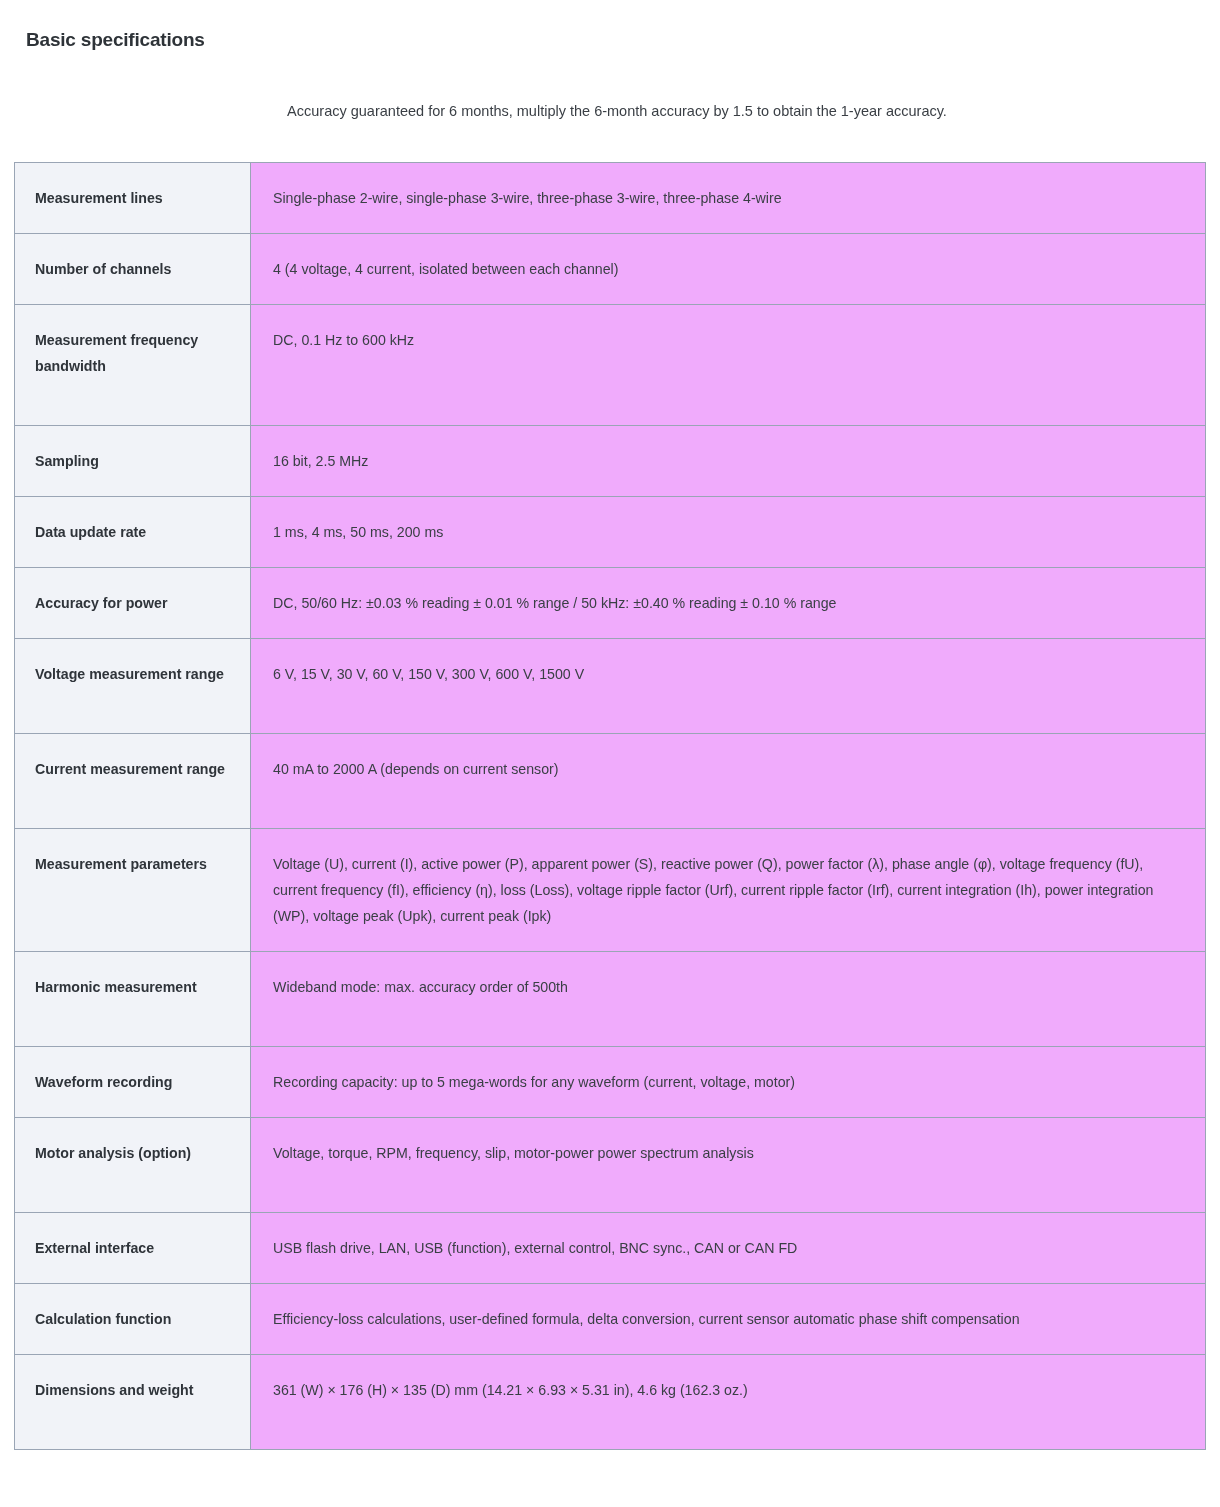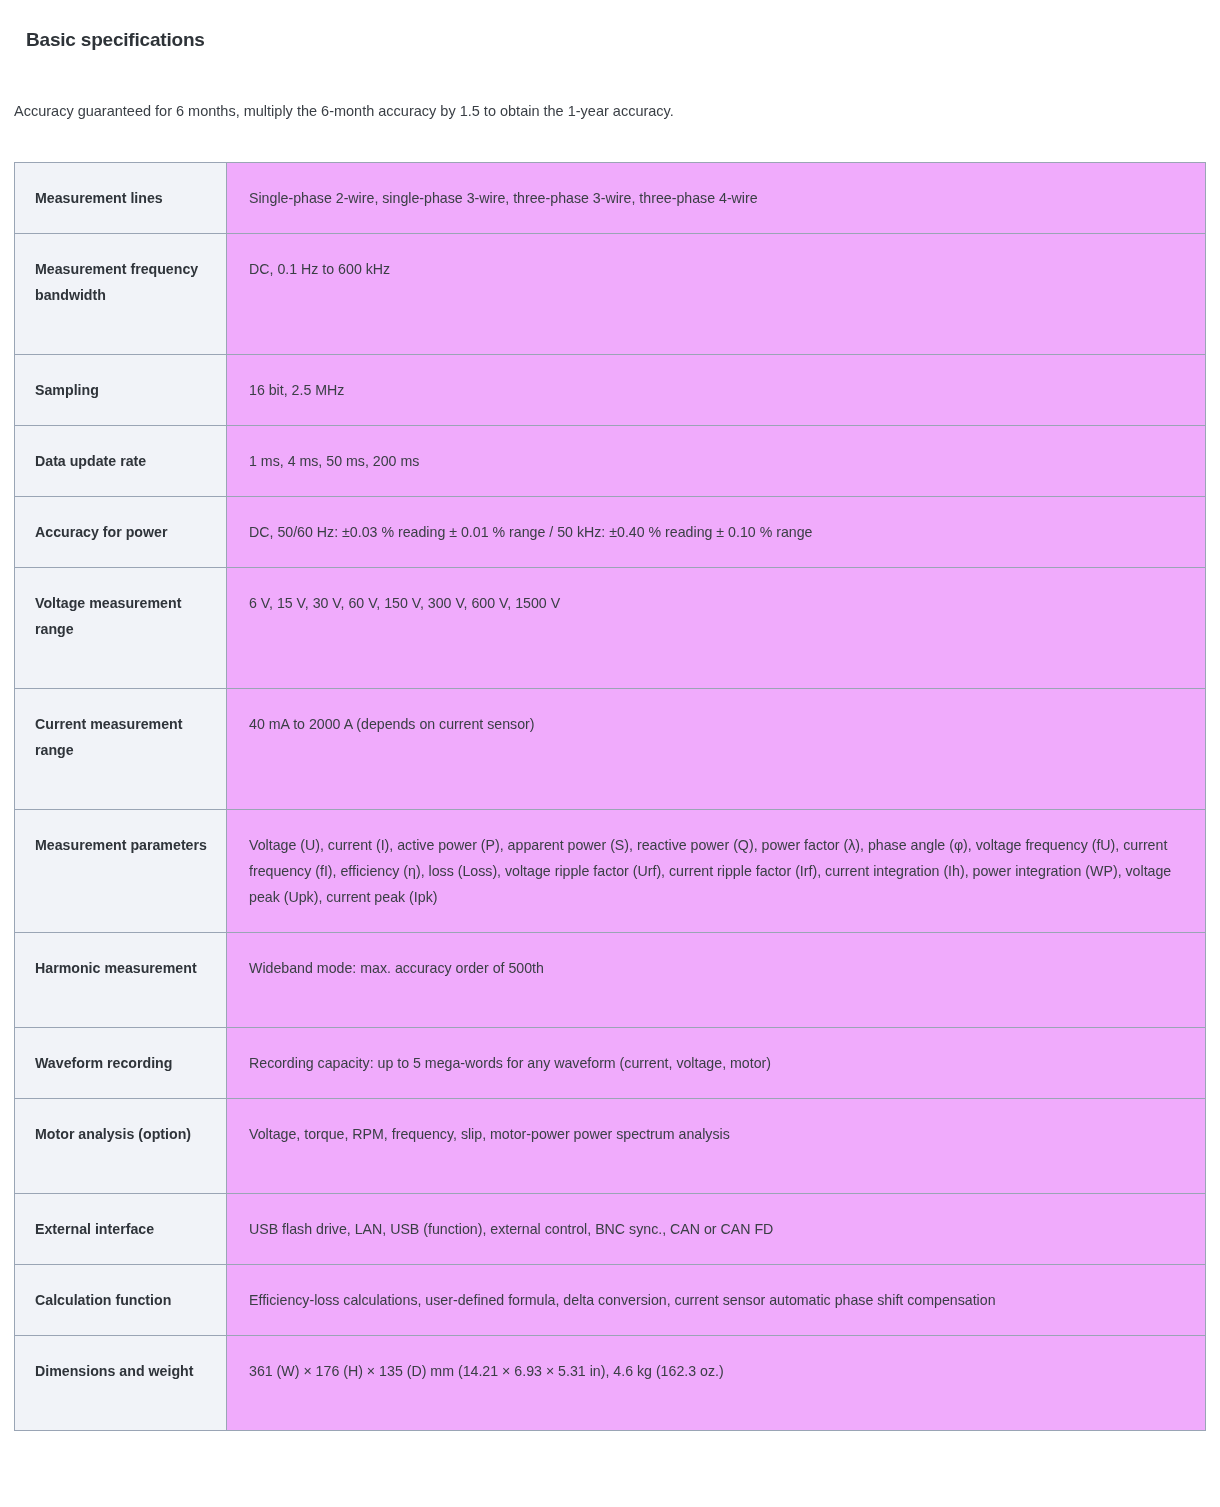--- a/index.html
+++ b/index.html
@@ -27,20 +27,21 @@
     letter-spacing: -0.2px;
     color: #2e3338;
     line-height: 24px;
   }
   .intro {
     margin: 0;
     padding: 37px 0 0 14px;
     font-size: 14.5px;
     line-height: 20px;
     color: #3a3f45;
+    text-align: center;
   }
   .spec-table {
     margin: 41px 0 0 14px;
     width: 1192px;
     border-collapse: collapse;
     border: 1px solid #9aa5b5;
     table-layout: fixed;
   }
   .spec-table tr {
     border-bottom: 1px solid #9aa5b5;
@@ -48,21 +49,21 @@
   .spec-table tr:last-child {
     border-bottom: none;
   }
   .spec-table th,
   .spec-table td {
     vertical-align: top;
     text-align: left;
     padding: 0;
   }
   .spec-table th.label {
-    width: 212px;
+    width: 236px;
     background: #f1f3f8;
     border-right: 1px solid #9aa5b5;
     font-size: 14.2px;
     font-weight: bold;
     color: #2f343a;
     line-height: 26px;
     padding: 22px 16px 22px 20px;
   }
   .spec-table td.value {
     background: #f0abfc;
@@ -81,20 +82,24 @@
 
   <h1 class="page-title">Basic specifications</h1>
 
   <p class="intro">Accuracy guaranteed for 6 months, multiply the 6-month accuracy by 1.5 to obtain the 1-year accuracy.</p>
 
   <table class="spec-table">
     <tbody>
         <tr>
           <th class="label">Measurement lines</th>
           <td class="value">Single-phase 2-wire, single-phase 3-wire, three-phase 3-wire, three-phase 4-wire</td>
+        </tr>
+        <tr>
+          <th class="label">Number of channels</th>
+          <td class="value">4 (4 voltage, 4 current, isolated between each channel)</td>
         </tr>
         <tr class="row-tall">
           <th class="label">Measurement frequency bandwidth</th>
           <td class="value">DC, 0.1 Hz to 600 kHz</td>
         </tr>
         <tr>
           <th class="label">Sampling</th>
           <td class="value">16 bit, 2.5 MHz</td>
         </tr>
         <tr>

